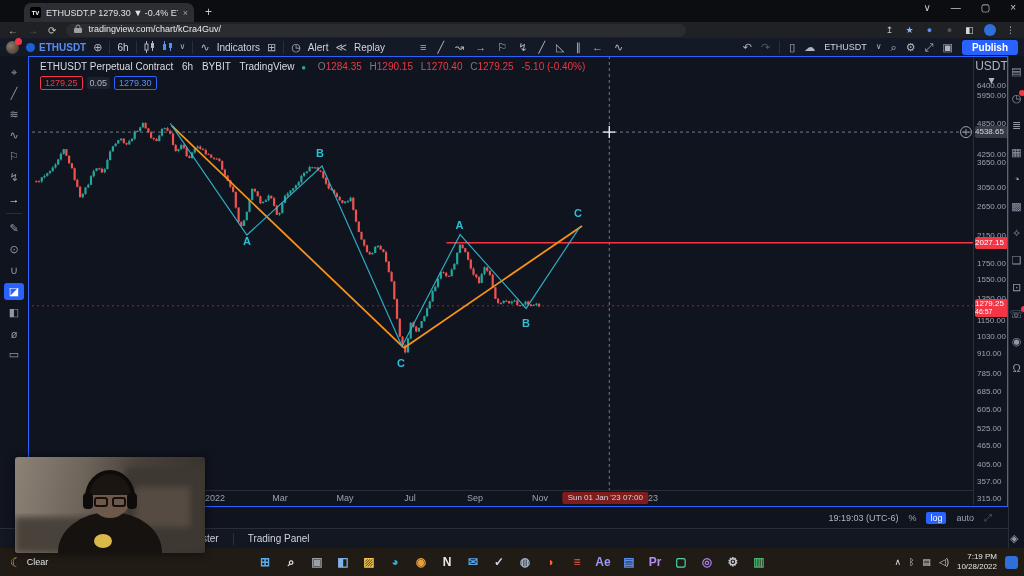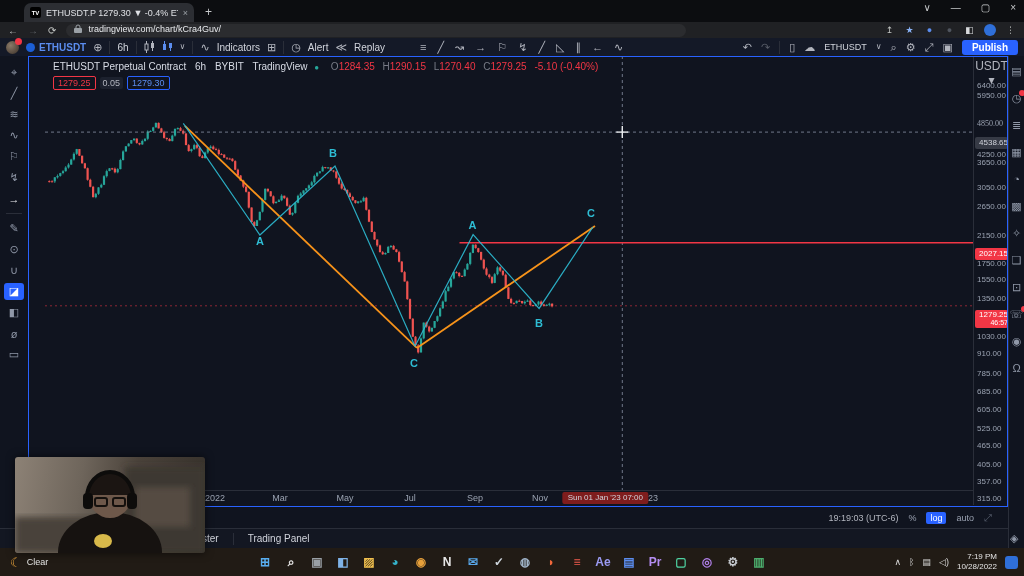--- a/index.html
+++ b/index.html
@@ -38,37 +38,37 @@
   #chart-outline{position:absolute;left:28px;top:56px;width:980px;height:451px;border:1px solid #2962ff;pointer-events:none;z-index:12;}
 
   
   #leftrail{position:absolute;left:0;top:56px;width:28px;height:472px;background:#10141f;display:flex;flex-direction:column;align-items:center;padding-top:8px;gap:4px;}
   .lt-icon{width:20px;height:17px;display:flex;align-items:center;justify-content:center;color:#9098a8;font-size:11px;border-radius:3px;}
   .lt-icon.white{color:#e8eaed;font-weight:bold;}
   .lt-icon.active{background:#2962ff;color:#fff;}
   .lt-div{width:16px;height:1px;background:#2a2e39;margin:2px 0;}
 
   
-  #pane{position:absolute;left:45px;top:56px;width:945px;height:434px;background:#10141f;overflow:hidden;}
+  #pane{position:absolute;left:32px;top:56px;width:945px;height:434px;background:#10141f;overflow:hidden;}
   #legend{position:absolute;left:8px;top:5px;z-index:6;font-size:10px;color:#d8dce6;white-space:nowrap;}
   #legend .sep{margin:0 3px;}
   #legend .lbl{color:#787b86;margin-left:5px;}
   #legend .red{color:#f23645;}
   #legend .dot{color:#26a69a;font-size:8px;margin:0 4px;}
   #bidask{position:absolute;left:8px;top:20px;z-index:6;display:flex;align-items:center;gap:4px;font-size:9px;}
   .px-box{border:1px solid;border-radius:2px;padding:0 4px;line-height:12px;}
   .px-box.bid{border-color:#f23645;color:#f23645;}
   .px-box.ask{border-color:#2962ff;color:#5b8def;}
   #spread{color:#b2b5be;background:#1c212e;padding:0 3px;line-height:12px;border-radius:2px;}
 
   
   #priceaxis{position:absolute;left:973px;top:56px;width:35px;height:449px;background:#10141f;border-left:1px solid #2a2e39;z-index:8;}
   #currency{position:absolute;left:0;top:3px;width:35px;text-align:center;color:#b2b5be;font-size:12px;}
   .axis-label{position:absolute;left:3px;color:#9aa2b1;font-size:8px;line-height:9px;}
-  .tag{position:absolute;left:1px;width:33px;text-align:right;font-size:8px;line-height:12px;border-radius:2px;z-index:3;margin-top:11px;}
+  .tag{position:absolute;left:1px;width:33px;text-align:left;font-size:8px;line-height:12px;border-radius:2px;z-index:3;}
   .tag.gray{background:#363a45;color:#d1d4dc;}
   .tag.red{background:#f23645;color:#fff;}
   #lasttag{line-height:8px;padding:1px 0;}
   #lasttag .cd{font-size:7px;display:block;}
 
   
   #rightrail{position:absolute;left:1008px;top:56px;width:16px;height:492px;background:#10141f;border-left:1px solid #2a2e39;display:flex;flex-direction:column;align-items:center;padding-top:10px;gap:16px;z-index:9;}
   .rr-icon{position:relative;color:#9098a8;font-size:11px;line-height:1;}
   .rr-icon .badge{position:absolute;right:-4px;top:-3px;width:6px;height:6px;border-radius:50%;background:#f23645;}
   #objtree{position:absolute;left:1010px;top:532px;color:#9098a8;font-size:11px;z-index:9;}
@@ -652,21 +652,21 @@
         </g>
       </svg>
   </div>
 
   <div id="chart-outline"></div>
 
   <div id="priceaxis">
     <div id="currency">USDT ▾</div>
   <div class="axis-label" style="top: 25px;">6400.00</div>
       <div class="axis-label" style="top: 34.9992px;">5950.00</div>
-      <div class="axis-label" style="top: 63.0344px; font-family: Liberation Serif, serif;">4850.00</div>
+      <div class="axis-label" style="top: 63.0344px;">4850.00</div>
       <div class="axis-label" style="top: 94px;">4250.00</div>
       <div class="axis-label" style="top: 102.02px;">3650.00</div>
       <div class="axis-label" style="top: 126.65px;">3050.00</div>
       <div class="axis-label" style="top: 145.931px;">2650.00</div>
       <div class="axis-label" style="top: 174.608px;">2150.00</div>
       <div class="axis-label" style="top: 202.84px; text-align: right;">1750.00</div>
       <div class="axis-label" style="top: 219.485px;">1550.00</div>
       <div class="axis-label" style="top: 238.432px;">1350.00</div>
       <div class="axis-label" style="top: 260.423px;">1150.00</div>
       <div class="axis-label" style="top: 275.538px;">1030.00</div>

